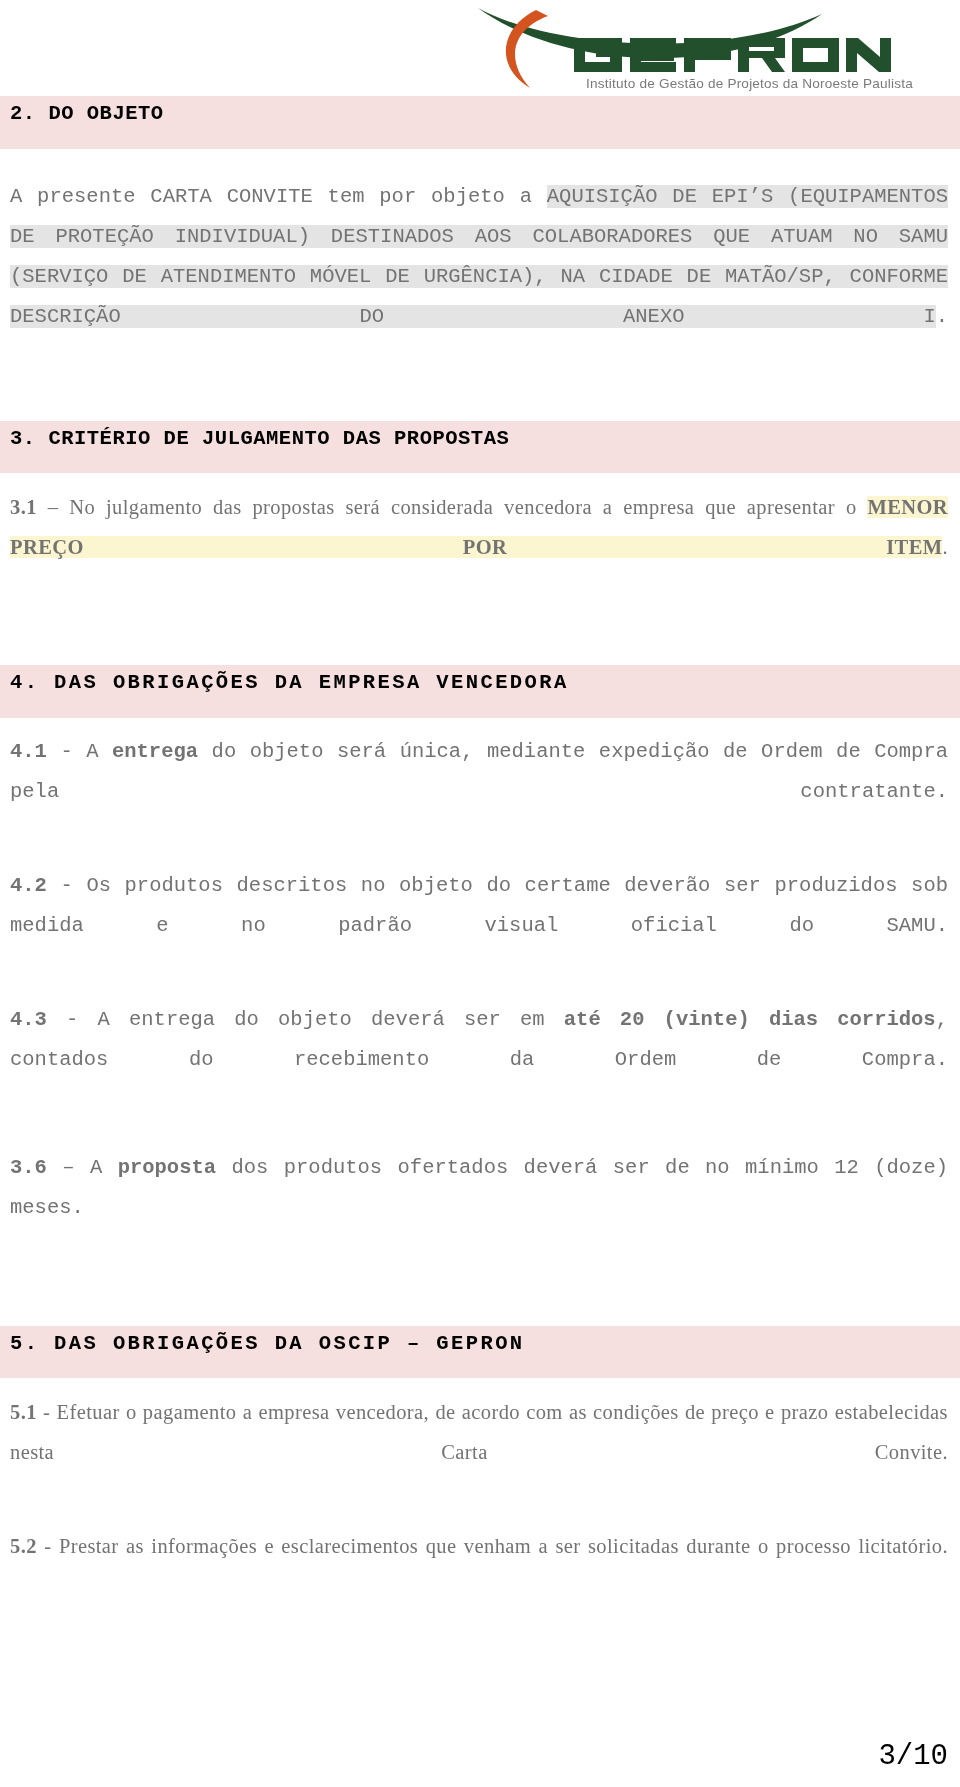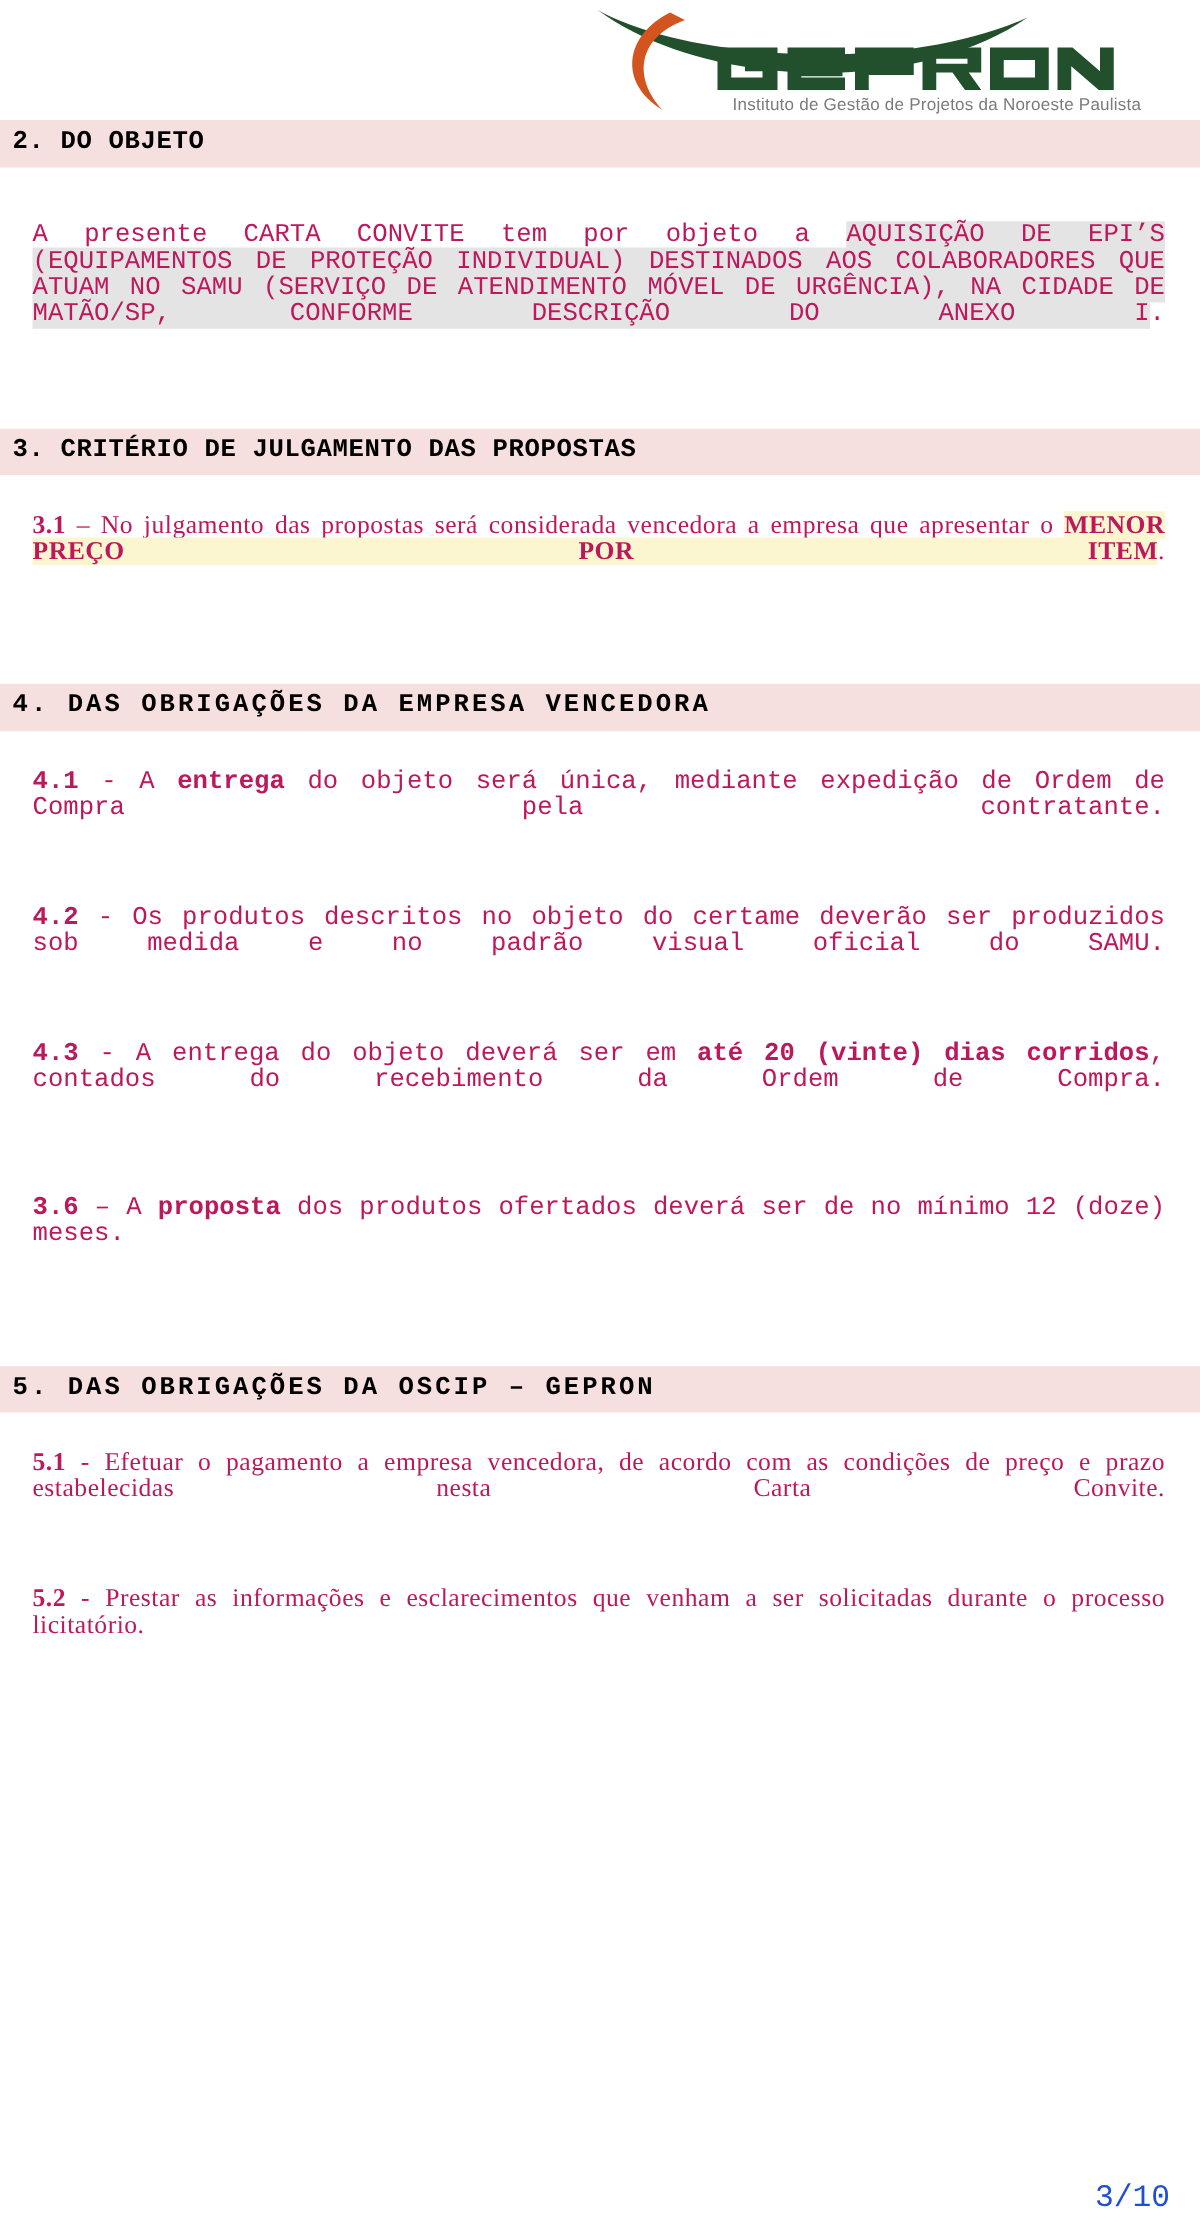--- a/index.html
+++ b/index.html
@@ -47,36 +47,36 @@
     padding-right: 12px;
   }
 
   
   .sec-head {
     background: #f6dfdf;
     font-weight: bold;
     font-size: 20.5px;
     letter-spacing: 0.5px;
     line-height: 1.0;
-    padding: 8px 0 9px 10px;
+    padding: 8px 0 24px 10px;
     margin-left: -10px;
     margin-right: -12px;
     color: #000;
     white-space: nowrap;
   }
   .sec-head.wide-sp { letter-spacing: 2.4px; }
 
   
   p.para {
-    margin: 16px;
+    margin: 0;
     font-size: 20.5px;
-    line-height: 21px;
+    line-height: 40px;
     text-align: justify;
     text-justify: inter-word;
-    color: #be185d;
+    color: #737373;
     letter-spacing: 0px;
   }
   p.para.spaced { letter-spacing: 0.4px; font-family: Liberation Serif, serif; }
   .gap-sm { height: 14px; }
   .gap-md { height: 28px; }
   .gap-lg { height: 44px; }
   .gap-xl { height: 58px; }
 
   b, .b { font-weight: bold; }
   .u { text-decoration: underline; }
@@ -86,25 +86,25 @@
   
   p.para::after {
     content: "";
     display: inline-block;
     width: 100%;
   }
 
   
   .page-number {
     position: absolute;
-    right: 24px;
+    right: 12px;
     bottom: 14px;
-    font-size: 25px;
+    font-size: 29px;
     font-family: "Liberation Mono", "DejaVu Sans Mono", monospace;
-    color: #1d4ed8;
+    color: #000000;
     letter-spacing: 0px;
   }
 </style>
 </head>
 <body>
 
 <div class="page">
 
   <div class="logo-band">
     <div class="logo">

